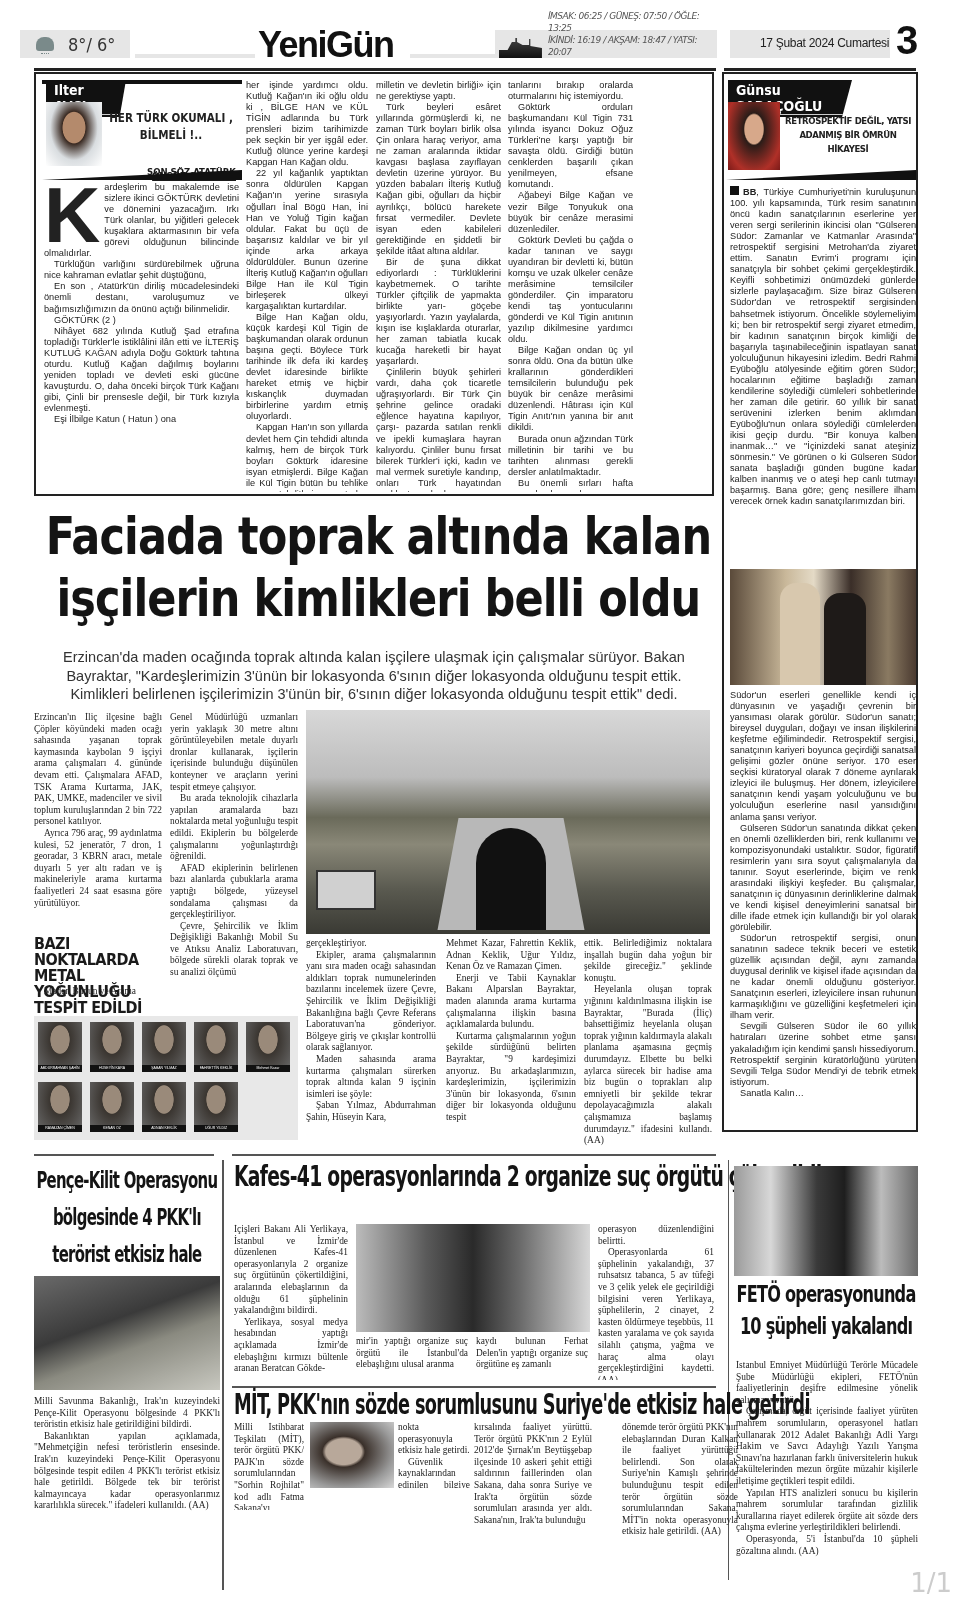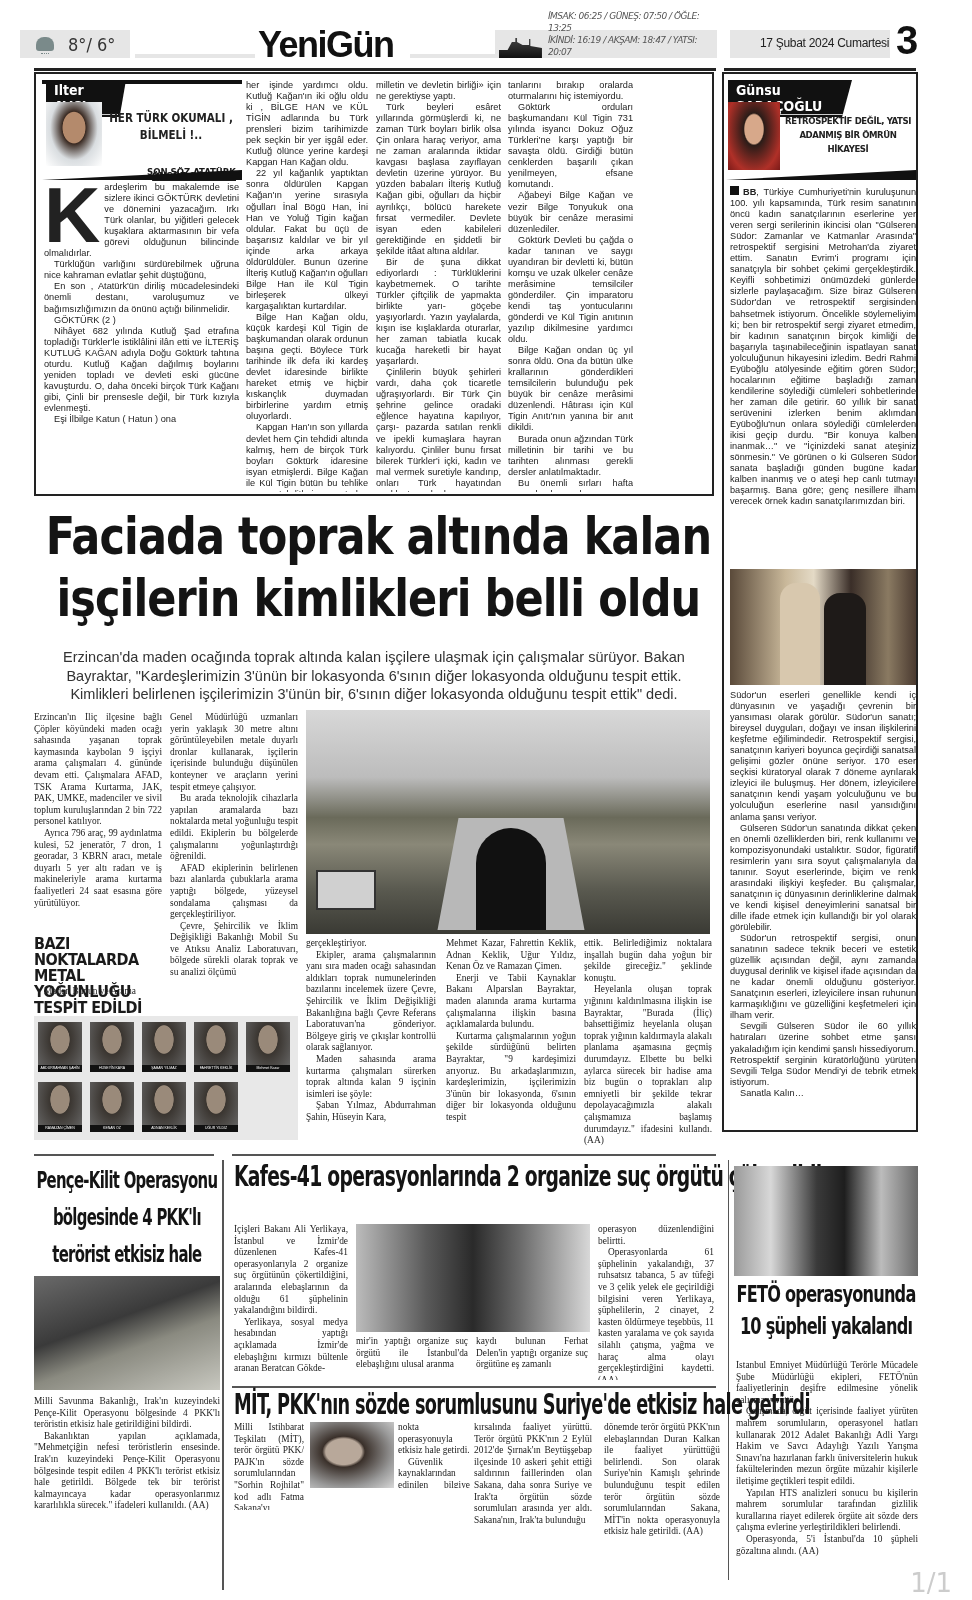--- a/index.html
+++ b/index.html
@@ -161,19 +161,19 @@
 <div class="txt serif" style="left:356px;top:1336px;width:112px;height:46px"><span class="ml"><span>mir'in yaptığı organize suç örgütü ile İstanbul'da elebaşlığını ulusal aranma</span></span></div>
 <div class="txt serif" style="left:476px;top:1336px;width:112px;height:46px"><span class="ml"><span>kaydı bulunan Ferhat Delen'in yaptığı organize suç örgütüne eş zamanlı</span></span></div>
 <div class="txt serif" style="left:598px;top:1224px;width:116px;height:156px"><span class="ml"><span>operasyon düzenlendiğini belirtti.</span><p>Operasyonlarda 61 şüphelinin yakalandığı, 37 ruhsatsız tabanca, 5 av tüfeği ve 3 çelik yelek ele geçirildiği bilgisini veren Yerlikaya, şüphelilerin, 2 cinayet, 2 kasten öldürmeye teşebbüs, 11 kasten yaralama ve çok sayıda silahlı çatışma, yağma ve haraç alma olayı gerçekleştirdiğini kaydetti. (AA)</p></span></div>
 <div class="hline" style="left:232px;top:1386px;width:484px"></div>
 
 <div class="headline" style="left:234px;top:1390px;width:480px;font-size:29px;transform:scaleX(.68);transform-origin:left top;width:706px;white-space:nowrap">MİT, PKK'nın sözde sorumlusunu Suriye'de etkisiz hale getirdi</div>
 <div class="txt serif" style="left:234px;top:1422px;width:70px;height:88px"><span class="ml"><span>Milli İstihbarat Teşkilatı (MİT), terör örgütü PKK/ PAJK'ın sözde sorumlularından "Sorhin Rojhilat" kod adlı Fatma Sakana'yı, Suriye'nin Kamışlı şehrinde düzenlediği</span></span></div>
 <div class="img" style="left:310px;top:1422px;width:84px;height:66px;background:radial-gradient(ellipse at 40% 45%,#b8a89a 0 25%,#3a302a 30%,#9a9a9a 70%,#d8d8d8)"></div>
 <div class="txt serif" style="left:398px;top:1422px;width:72px;height:66px"><span class="ml"><span>nokta operasyonuyla etkisiz hale getirdi.</span><p>Güvenlik kaynaklarından edinilen bilgiye göre, 2006'da İran'da terör örgütü PKK'ya katılan Sakana, 2010-2012 yıllarında Şırnak</p></span></div>
 <div class="txt serif" style="left:474px;top:1422px;width:118px;height:150px"><span class="ml"><span>kırsalında faaliyet yürüttü. Terör örgütü PKK'nın 2 Eylül 2012'de Şırnak'ın Beytüşşebap ilçesinde 10 askeri şehit ettiği saldırının faillerinden olan Sakana, daha sonra Suriye ve Irak'ta örgütün sözde sorumluları arasında yer aldı. Sakana'nın, Irak'ta bulunduğu</span></span></div>
-<div class="txt serif" style="left:604px;top:1422px;width:116px;height:150px"><span class="ml"><span>dönemde terör örgütü PKK'nın elebaşlarından Duran Kalkan ile faaliyet yürüttüğü belirlendi. Son olarak Suriye'nin Kamışlı şehrinde bulunduğunu tespit edilen terör örgütün sözde sorumlularından Sakana, MİT'in nokta operasyonuyla etkisiz hale getirildi. (AA)</span></span></div>
+<div class="txt serif" style="left:622px;top:1422px;width:116px;height:150px"><span class="ml"><span>dönemde terör örgütü PKK'nın elebaşlarından Duran Kalkan ile faaliyet yürüttüğü belirlendi. Son olarak Suriye'nin Kamışlı şehrinde bulunduğunu tespit edilen terör örgütün sözde sorumlularından Sakana, MİT'in nokta operasyonuyla etkisiz hale getirildi. (AA)</span></span></div>
 
 <div class="img" style="left:734px;top:1166px;width:184px;height:110px;background:linear-gradient(90deg,#9a9a9a,#d8d8d8 20%,#3a3a3a 45%,#1e1e1e 60%,#bcbcbc 80%,#6a6a6a)"></div>
 <div class="headline" style="left:734px;top:1278px;width:184px;font-size:23px;line-height:32px;text-align:center;transform:scaleX(.78);transform-origin:left top;width:236px">FETÖ operasyonunda 10 şüpheli yakalandı</div>
 <div class="txt serif" style="left:736px;top:1360px;width:182px;height:210px"><span class="ml"><span>İstanbul Emniyet Müdürlüğü Terörle Mücadele Şube Müdürlüğü ekipleri, FETÖ'nün faaliyetlerinin deşifre edilmesine yönelik çalışma yürüttü.</span><p>Çalışmada, örgüt içerisinde faaliyet yürüten mahrem sorumluların, operasyonel hatları kullanarak 2012 Adalet Bakanlığı Adli Yargı Hakim ve Savcı Adaylığı Yazılı Yarışma Sınavı'na hazırlanan farklı üniversitelerin hukuk fakültelerinden mezun örgüte müzahir kişilerle iletişime geçtikleri tespit edildi.</p><p>Yapılan HTS analizleri sonucu bu kişilerin mahrem sorumlular tarafından gizlilik kurallarına riayet edilerek örgüte ait sözde ders çalışma evlerine yerleştirildikleri belirlendi.</p><p>Operasyonda, 5'i İstanbul'da 10 şüpheli gözaltına alındı. (AA)</p></span></div>
 
 <div class="footer-pg">1/1</div>
 
 </body></html>

